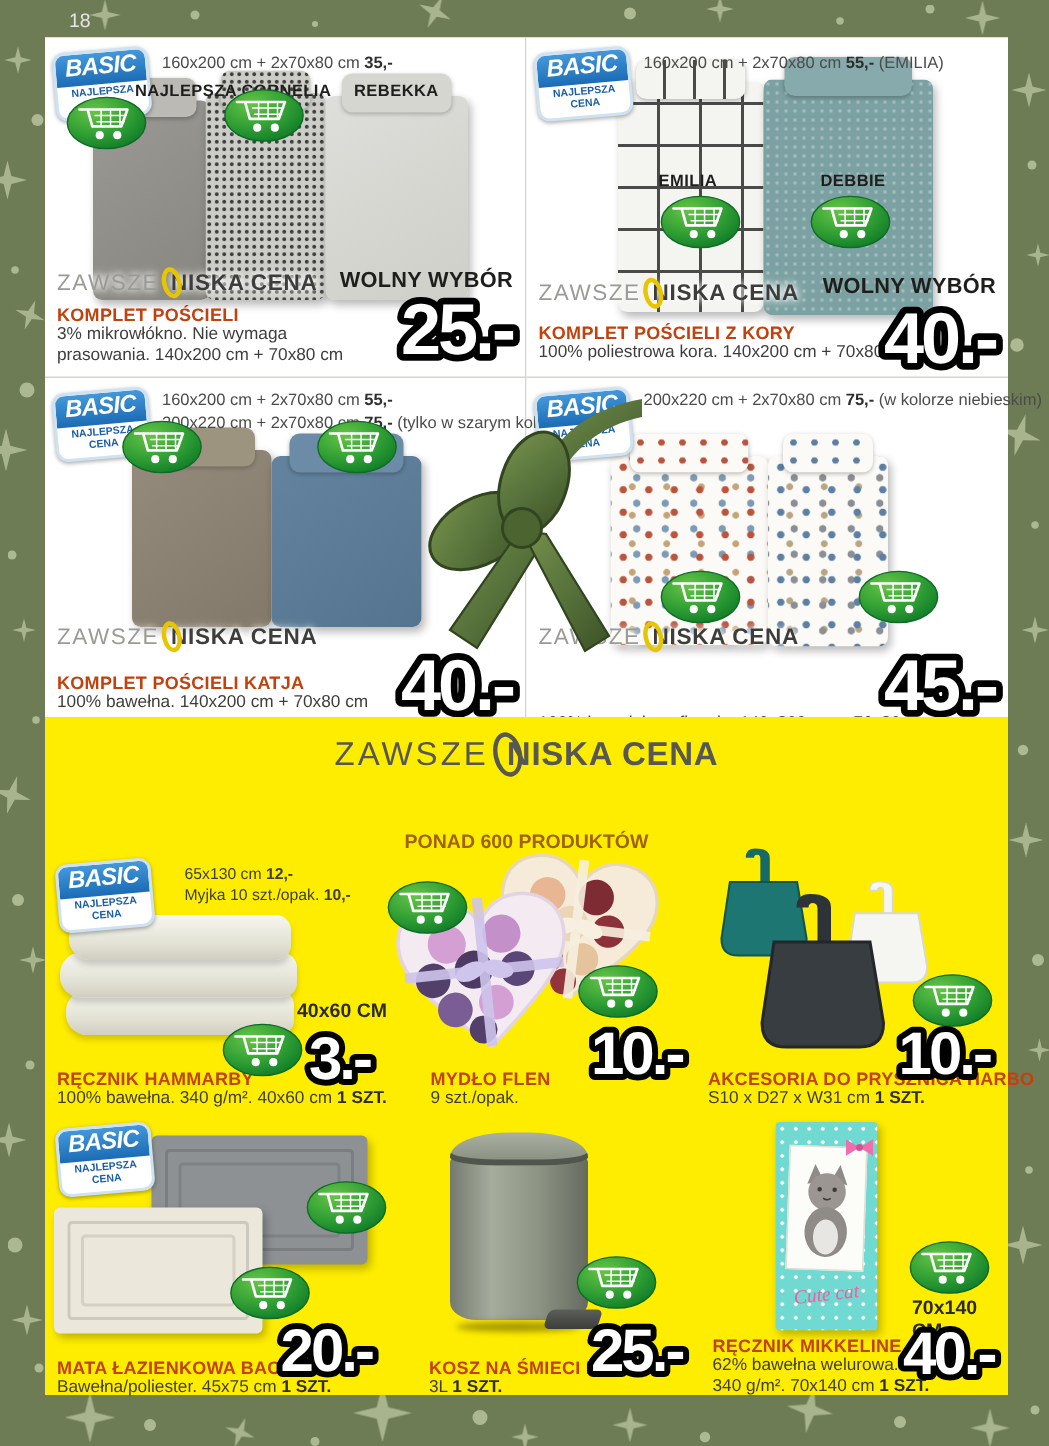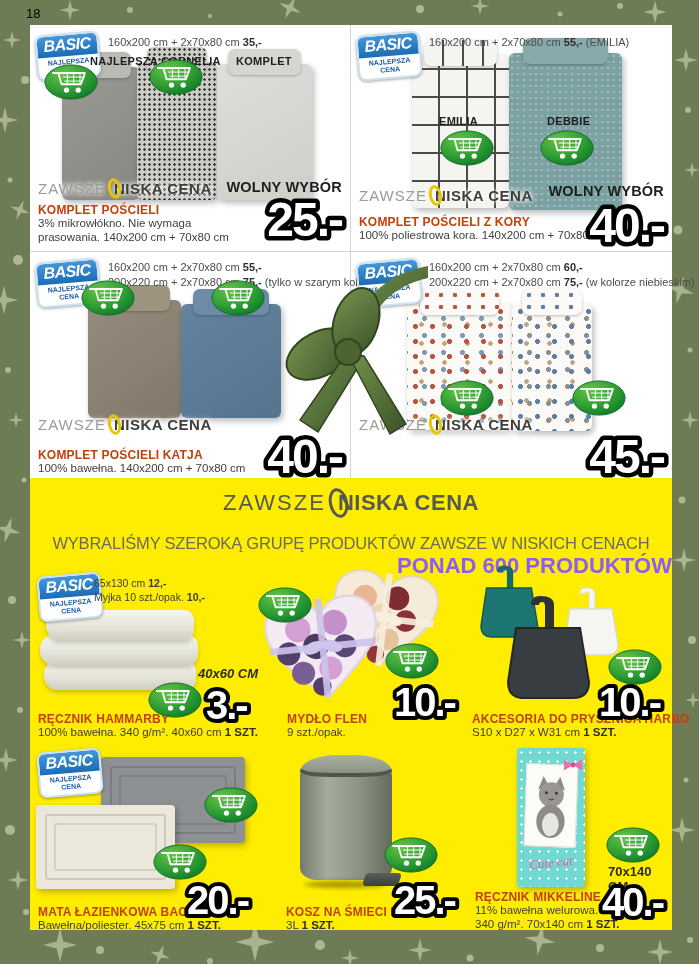--- a/index.html
+++ b/index.html
@@ -1,20 +1,20 @@
 <!DOCTYPE html>
 <html><head>
 <meta charset="utf-8">
 <style>
   * { margin:0; padding:0; box-sizing:border-box; }
   html,body { width:699px; height:964px; }
   body { font-family:"Liberation Sans", sans-serif; position:relative; }
   .page { position:absolute; inset:0; width:699px; height:964px; background:#6e7c55; overflow:hidden; }
   .bg-stars { position:absolute; left:0; top:0; z-index:0; }
-  .page-num { position:absolute; left:26px; top:6px; color:#000000; font-size:13px; z-index:2; }
+  .page-num { position:absolute; left:46px; top:6px; color:#e5e5e5; font-size:13px; z-index:2; }
 
   
   .panel-top { position:absolute; left:30px; top:25px; width:642px; height:453px; background:#fff; z-index:1; }
   .tile { position:absolute; width:321px; height:227px; background:#fff; }
   .t1 { left:0; top:0; border-right:1px solid #d4d4cc; border-bottom:1px solid #d4d4cc; }
   .t2 { left:321px; top:0; border-bottom:1px solid #d4d4cc; }
   .t3 { left:0; top:227px; border-right:1px solid #d4d4cc; }
   .t4 { left:321px; top:227px; }
 
   .basic { position:absolute; left:6px; top:8px; width:64px; transform:rotate(-5deg); border-radius:8px; overflow:hidden; border:2px solid #cfe2f2; background:#fff; box-shadow:0 1px 3px rgba(0,0,0,.35); z-index:6; }
@@ -66,22 +66,22 @@
   .price.mid text { font-size:40px; stroke-width:8px; }
 
   .ptitle { position:absolute; font-size:12px; font-weight:bold; color:#c2410c; z-index:7; letter-spacing:.2px; white-space:nowrap; }
   .pdesc { position:absolute; font-size:11.5px; color:#3e3e3d; line-height:13.5px; z-index:7; white-space:nowrap; }
   .pdesc b { color:#2e2e2d; }
 
   
   .panel-yellow { position:absolute; left:30px; top:478px; width:642px; height:452px; background:#ffed00; z-index:1; }
   .y-head { position:absolute; left:0; top:10px; width:100%; text-align:center; }
   .y-line1 { position:absolute; left:0; top:56px; width:100%; text-align:center; font-size:16.5px; color:#6a6b5c; letter-spacing:-0.2px; }
-  .y-line2 { position:absolute; left:0; top:75px; width:100%; text-align:right; font-size:22px; font-weight:bold; color:#8b5cf6; }
-  .y-info { position:absolute; font-size:10.5px; line-height:14px; color:#3e3e3d; white-space:nowrap; z-index:6; }
+  .y-line2 { position:absolute; left:0; top:75px; width:100%; text-align:center; font-size:13px; font-weight:bold; color:#a16207; }
+  .y-info { position:absolute; font-size:10.5px; line-height:14px; color:#3e3e3d; white-space:nowrap; z-index:6;margin-left:29px; }
   .y-size { position:absolute; font-size:13px; font-weight:bold; color:#2b2b2a; z-index:7; }
 
   .towelstack { position:absolute; width:160px; height:90px; z-index:3; }
   .tw { position:absolute; height:30px; border-radius:14px 10px 10px 14px; background:linear-gradient(#f8f7f0,#e2e1d4 65%,#cfcec0); box-shadow:0 3px 4px rgba(0,0,0,.18); }
 
   .heart { position:absolute; overflow:visible; z-index:3; }
 
   .basket { position:absolute; overflow:visible; z-index:3; }
 
   .mat { position:absolute; border-radius:4px; box-shadow:2px 3px 6px rgba(0,0,0,.25); z-index:3; }
@@ -188,21 +188,21 @@
     <div class="tile t1">
       <div class="basic">
         <div class="b-top">BASIC</div>
         <div class="b-sub"><span>NAJLEPSZA</span><br><span>CENA</span></div>
       </div>
       <div class="sizes">
         <div><span>160x200 cm + 2x70x80 cm </span><b>35,-</b><span></span></div>
       </div>
       <span class="bedname" style="left:60px;top:30px;">NAJLEPSZA</span>
       <span class="bedname" style="left:131px;top:30px;">CORNELIA</span>
-      <span class="bedname" style="left:206px;top:30px;">KOMPLET</span>
+      <span class="bedname" style="left:206px;top:30px;">REBEKKA</span>
       <div class="bed bd-caterina" style="left:32px;top:42px;width:78px;height:133px;">
           <div class="pillow"></div>
         </div>
       <div class="bed bd-cornelia" style="left:107px;top:37px;width:80px;height:138px;">
           <div class="pillow"></div>
         </div>
       <div class="bed bd-rebekka" style="left:187px;top:39px;width:95px;height:136px;">
           <div class="pillow"></div>
         </div>
       <svg class="cart" style="left:14px;top:39px;" viewBox="0 0 60 40">
@@ -334,21 +334,20 @@
         <div>100% bawełna. 140x200 cm + 70x80 cm</div>
       </div>
     </div>
 
     <div class="tile t4">
       <div class="basic">
         <div class="b-top">BASIC</div>
         <div class="b-sub"><span>NAJLEPSZA</span><br><span>CENA</span></div>
       </div>
       <div class="sizes" style="top:8px;">
-        <div><span>160x200 cm + 2x70x80 cm </span><b>60,-</b><span></span></div>
         <div><span>200x220 cm + 2x70x80 cm </span><b>75,-</b><span> (w kolorze niebieskim)</span></div>
       </div>
       <div class="bed bd-estelle1" style="left:56px;top:52px;width:105px;height:126px;">
           <div class="pillow"></div>
         </div>
       <div class="bed bd-estelle2" style="left:161px;top:52px;width:80px;height:127px;">
           <div class="pillow"></div>
         </div>
       <svg class="cart" style="left:89px;top:128px;" viewBox="0 0 60 40">
         <ellipse cx="30" cy="20" rx="29" ry="19" fill="url(#cg)" stroke="#0d6b24" stroke-width="1"></ellipse>
@@ -392,37 +391,36 @@
   </svg>
 
   <div class="panel-yellow">
     <div class="y-head">
       <div class="znc-big">
         <span class="z1">ZAWSZE</span>
           <span class="ring"></span>
           <span class="z2">NISKA CENA</span>
       </div>
     </div>
-    <div class="y-line1">WYBRALIŚMY SZEROKĄ GRUPĘ PRODUKTÓW ZAWSZE W NISKICH CENACH</div>
     <div class="y-line2">PONAD 600 PRODUKTÓW</div>
 
     <div class="basic" style="left:8px;top:96px;">
       <div class="b-top">BASIC</div>
       <div class="b-sub"><span>NAJLEPSZA</span><br><span>CENA</span></div>
     </div>
     <div class="y-info" style="left:64px;top:98px;">
       <div><span>65x130 cm </span><b>12,-</b></div>
       <div><span>Myjka 10 szt./opak. </span><b>10,-</b></div>
     </div>
     <div class="towelstack" style="left:12px;top:130px;">
       <div class="tw" style="left:2px;top:52px;width:152px;"></div>
       <div class="tw" style="left:-2px;top:27px;width:158px;"></div>
       <div class="tw" style="left:4px;top:2px;width:148px;"></div>
     </div>
-    <div class="y-size" style="left:168px;top:188px;font-style:italic;">40x60 CM</div>
+    <div class="y-size" style="left:168px;top:188px;">40x60 CM</div>
     <svg class="cart" style="left:118px;top:204px;" viewBox="0 0 60 40">
       <ellipse cx="30" cy="20" rx="29" ry="19" fill="url(#cg)" stroke="#0d6b24" stroke-width="1"></ellipse>
       <g stroke="#fff" stroke-width="2" fill="none" stroke-linejoin="round" stroke-linecap="round">
         <path d="M10 10 h6 l3.5 12.5 h21.5 l4.5 -12.5 h-29"></path>
         <path d="M26 10 v12 M33 10 v12 M40 10 v12 M21.5 14.5 h23 M23 19 h20" stroke-width="1.1"></path>
       </g>
       <circle cx="25" cy="29" r="3" fill="#fff"></circle>
         <circle cx="38" cy="29" r="3" fill="#fff"></circle>
     </svg>
     <svg class="price mid" style="left:172px;top:203px;width:100px;height:48px;">
@@ -605,17 +603,17 @@
       </g>
       <circle cx="25" cy="29" r="3" fill="#fff"></circle>
         <circle cx="38" cy="29" r="3" fill="#fff"></circle>
     </svg>
     <div class="y-size" style="left:578px;top:386px;">70x140 CM</div>
     <svg class="price mid" style="left:545px;top:400px;width:92px;height:48px;">
       <text x="88" y="38" text-anchor="end">40.-</text>
     </svg>
     <div class="ptitle" style="left:445px;top:412px;">RĘCZNIK MIKKELINE</div>
     <div class="pdesc" style="left:445px;top:426px;">
-      <div>11% bawełna welurowa.</div>
+      <div>62% bawełna welurowa.</div>
       <div><span>340 g/m². 70x140 cm </span><b>1 SZT.</b></div>
     </div>
   </div>
 </div>
 
 </body></html>

